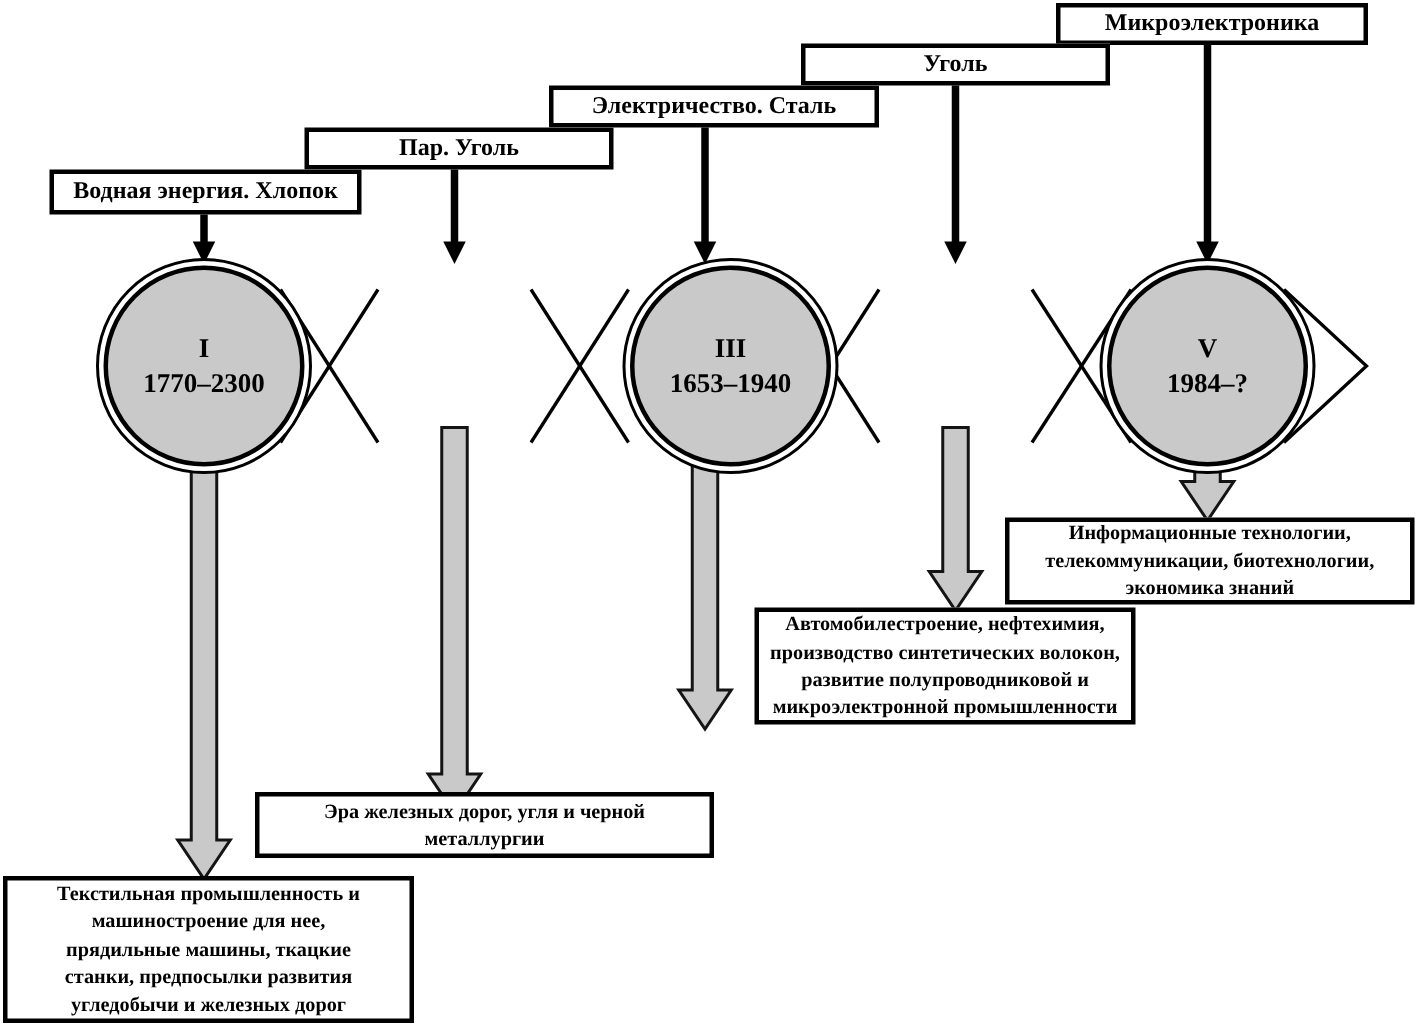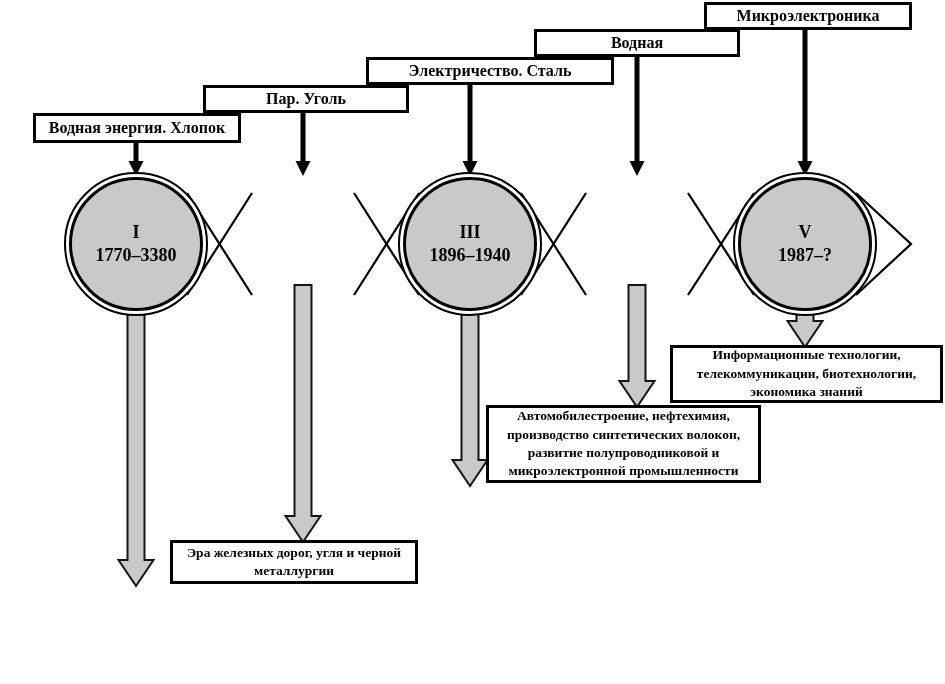--- a/index.html
+++ b/index.html
@@ -81,54 +81,61 @@
     <polygon class="block-arrow" points="628.5,285 645.5,285 645.5,381 654.5,381 637,407 619.5,381 628.5,381"></polygon>
     <polygon class="block-arrow" points="796.5,285 813.5,285 813.5,321 822.5,321 805,347 787.5,321 796.5,321"></polygon>
   </svg>
 
   <div class="tbox" style="left:203px; top:85px; width:206px; height:28px; z-index:8">
     <span>Пар. Уголь</span>
   </div>
   <div class="tbox" style="left:33px; top:113px; width:208px; height:30px; z-index:9">
     <span>Водная энергия. Хлопок</span>
   </div>
-  <div class="tbox" style="left:366px; top:57px; width:248px; height:28px; z-index:7">
+  <div class="tbox" style="left:366px; top:57px; width:220px; height:28px; z-index:7">
     <span>Электричество. Сталь</span>
   </div>
   <div class="tbox" style="left:534px; top:29px; width:206px; height:28px; z-index:6">
-    <span>Водная</span>
+    <span>Уголь</span>
   </div>
   <div class="tbox" style="left:704px; top:2px; width:208px; height:28px; z-index:5">
     <span>Микроэлектроника</span>
   </div>
 
   <div class="circle" style="left:64px">
     <div class="inner">
       <div>I</div>
-      <div>1770–3380</div>
+      <div>1770–2300</div>
     </div>
   </div>
-  <div class="circle" style="left:398px">
+  <div class="circle" style="left:415px">
     <div class="inner">
       <div>III</div>
-      <div>1896–1940</div>
+      <div>1653–1940</div>
     </div>
   </div>
   <div class="circle" style="left:733px">
     <div class="inner">
       <div>V</div>
-      <div>1987–?</div>
+      <div>1984–?</div>
     </div>
   </div>
 
-  <div class="bbox" style="left:170px; top:540px; width:248px; height:44px; z-index:8">
+  <div class="bbox" style="left:2px; top:584px; width:274px; height:98px; z-index:9">
+    <span class="txt">Текстильная промышленность и
+машиностроение для нее,
+прядильные машины, ткацкие
+станки, предпосылки развития
+угледобычи и железных дорог</span>
+  </div>
+  <div class="bbox" style="left:170px; top:528px; width:306px; height:44px; z-index:8">
     <span class="txt">Эра железных дорог, угля и черной
 металлургии</span>
   </div>
-  <div class="bbox" style="left:486px; top:405px; width:275px; height:78px; z-index:6">
+  <div class="bbox" style="left:503px; top:405px; width:254px; height:78px; z-index:6">
     <span class="txt">Автомобилестроение, нефтехимия,
 производство синтетических волокон,
 развитие полупроводниковой и
 микроэлектронной промышленности</span>
   </div>
   <div class="bbox" style="left:670px; top:345px; width:273px; height:58px; z-index:5">
     <span class="txt">Информационные технологии,
 телекоммуникации, биотехнологии,
 экономика знаний</span>
   </div>

